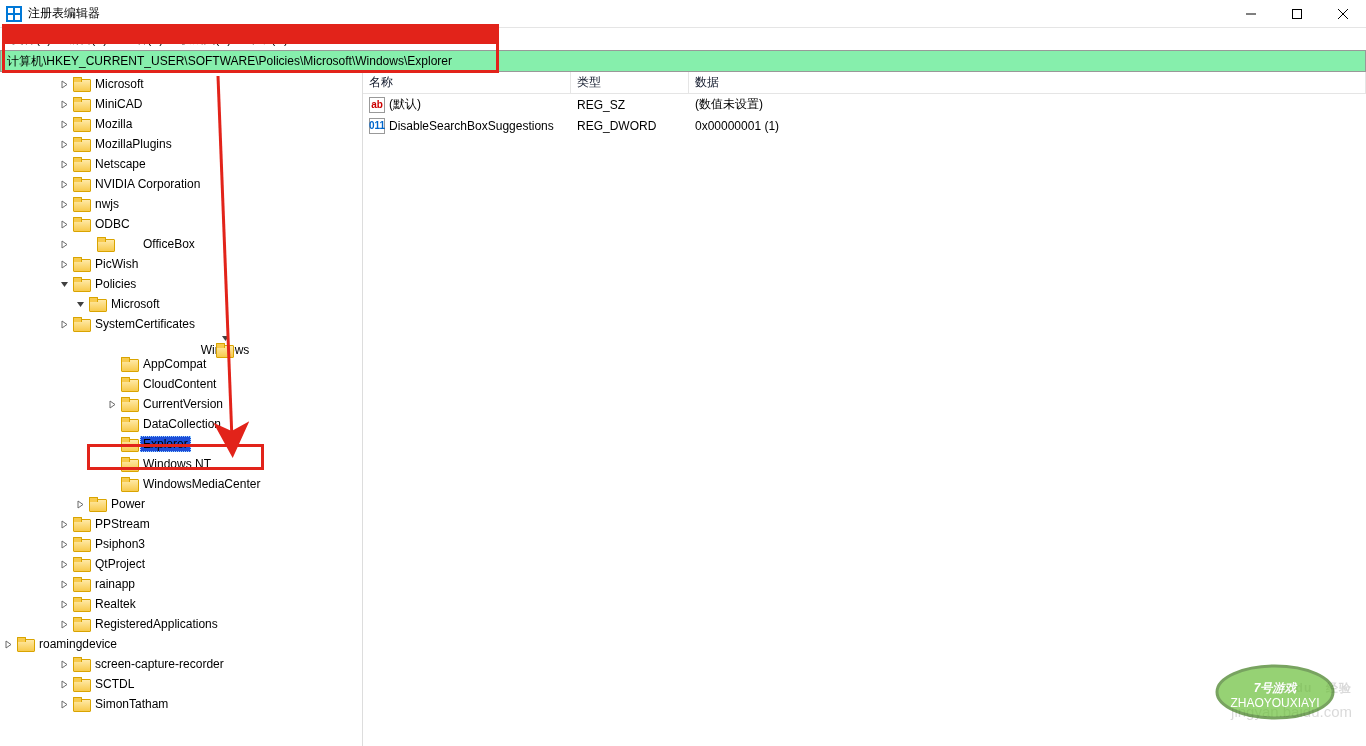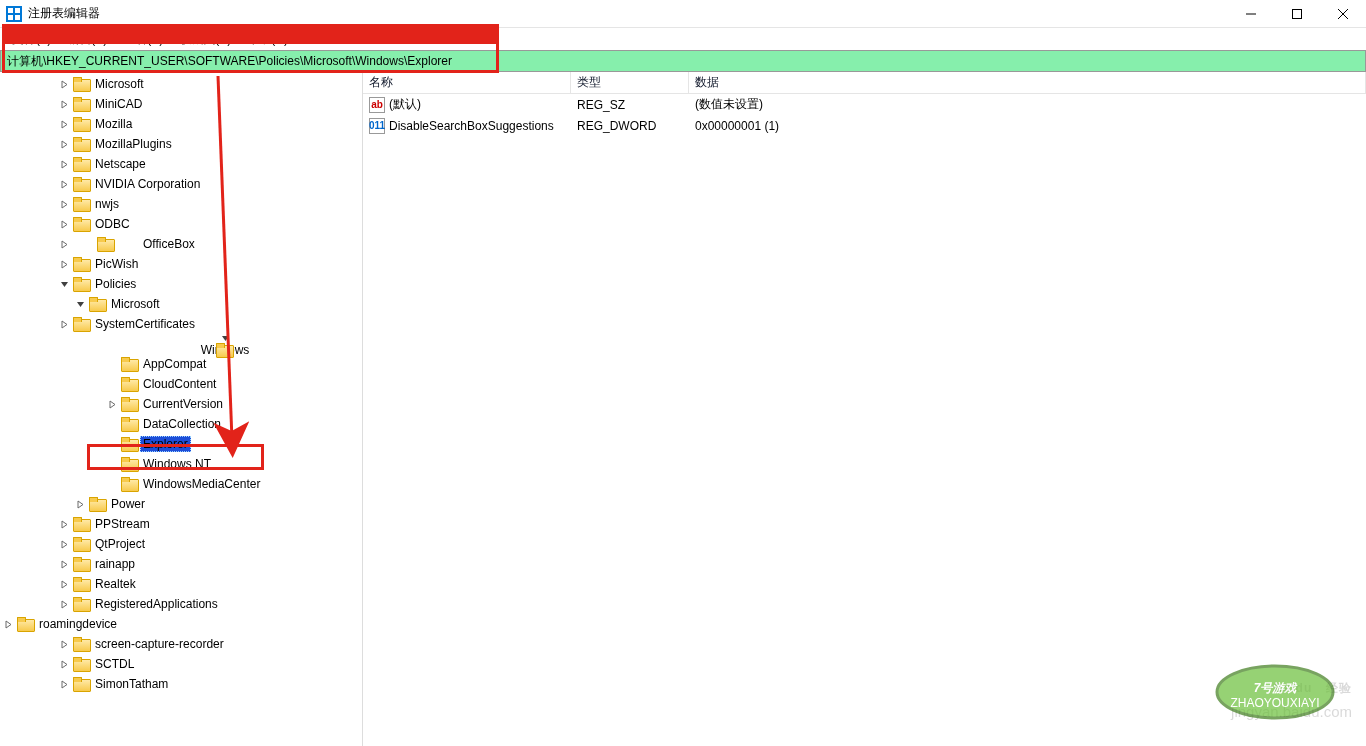--- a/index.html
+++ b/index.html
@@ -282,20 +282,29 @@
         <span class="node-text">Power</span>
       </div>
       <div class="tree-node" style="padding-left: 56px;">
         <span class="expander">
           <svg width="9" height="9">
             <path d="M2 1 L7 4.5 L2 8 z" fill="none" stroke="#6b6b6b"></path>
           </svg>
         </span>
         <span class="folder-icon"></span>
         <span class="node-text">PPStream</span>
+      </div>
+      <div class="tree-node" style="padding-left: 56px;">
+        <span class="expander">
+          <svg width="9" height="9">
+            <path d="M2 1 L7 4.5 L2 8 z" fill="none" stroke="#6b6b6b"></path>
+          </svg>
+        </span>
+        <span class="folder-icon"></span>
+        <span class="node-text">Psiphon3</span>
       </div>
       <div class="tree-node" style="padding-left: 56px;">
         <span class="expander">
           <svg width="9" height="9">
             <path d="M2 1 L7 4.5 L2 8 z" fill="none" stroke="#6b6b6b"></path>
           </svg>
         </span>
         <span class="folder-icon"></span>
         <span class="node-text">QtProject</span>
       </div>

